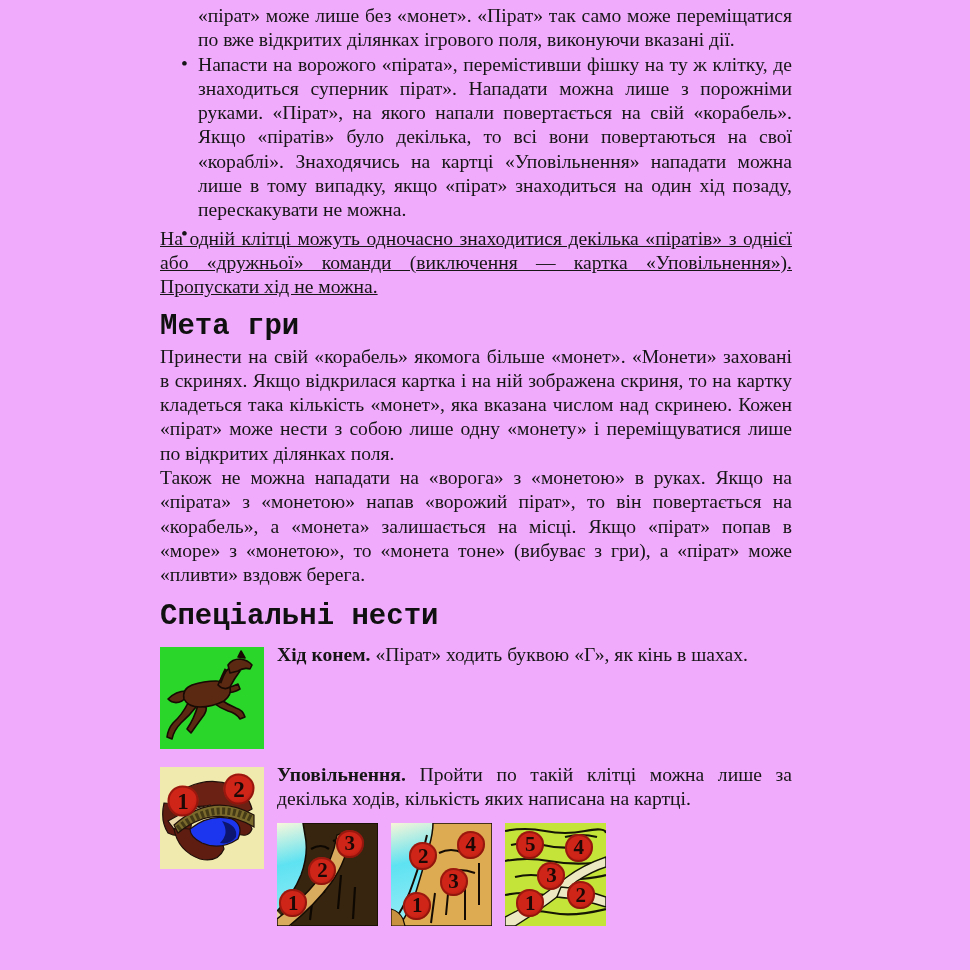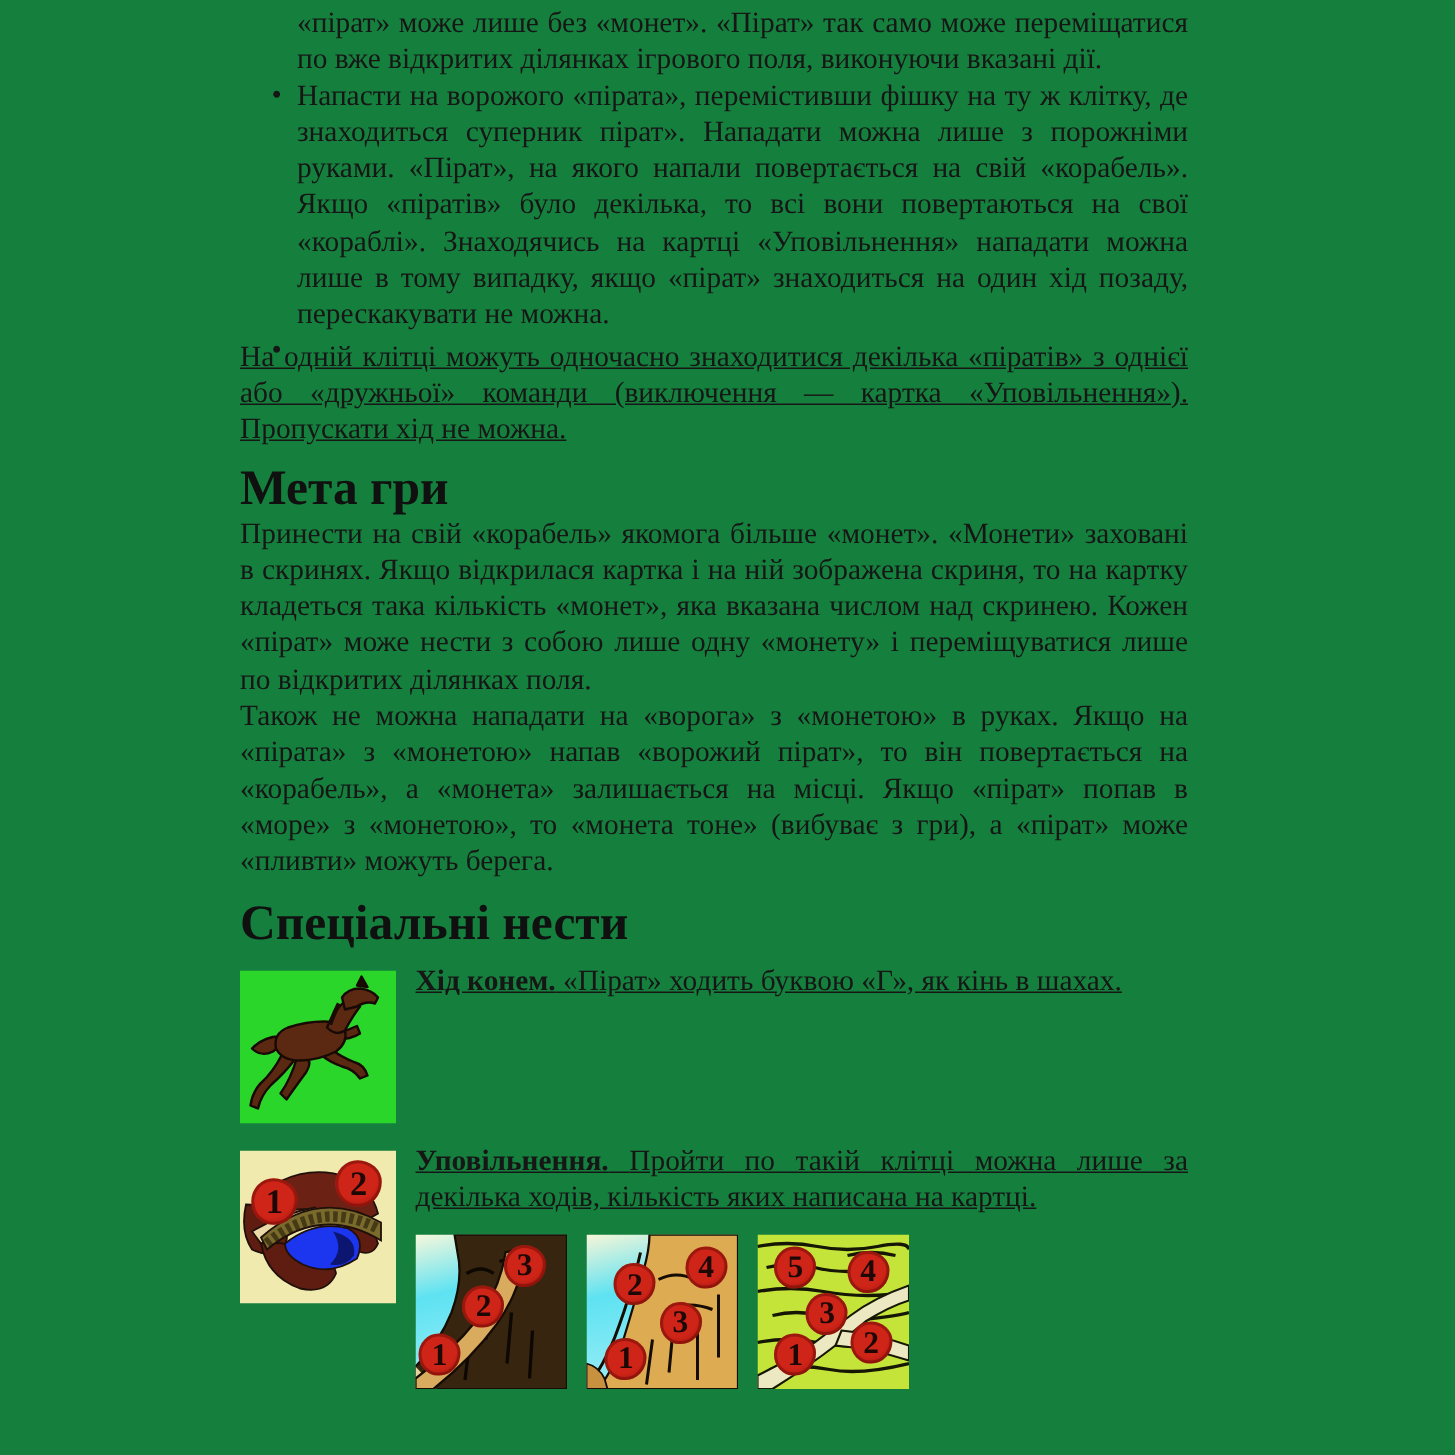--- a/index.html
+++ b/index.html
@@ -1,33 +1,33 @@
 <!DOCTYPE html>
 <html lang="uk"><head>
 <meta charset="utf-8">
 <style>
   html,body{margin:0;padding:0;background:#ffffff;}
   .page{
-    position:relative;width:970px;height:970px;background:#15803d;overflow:hidden;
+    position:relative;width:970px;height:970px;background:#f0abfc;overflow:hidden;
     font-family:"Liberation Serif","DejaVu Serif",serif;color:#161616;
   }
   .content{position:absolute;left:160px;top:4px;width:632px;}
   .body-text{font-size:19.6px;line-height:24.3px;text-align:justify;}
   .cont-para{padding-left:38px;margin:0;}
   ul.bullets{margin:0;padding:0;list-style:none;}
   ul.bullets li{position:relative;padding-left:38px;margin:0;}
   ul.bullets .dot{position:absolute;left:21px;top:-1px;}
   p.para{margin:4px 0 0 0;text-decoration:underline;}
   p.para0{margin:0;font-family:Liberation Serif, serif;}
-  h2{font-size:33px;line-height:33px;margin:10px 0 2px 0;font-weight:700;color:#101010;}
+  h2{font-size:29px;line-height:33px;margin:10px 0 2px 0;font-weight:700;color:#101010;font-family:Liberation Mono, monospace;}
   h2.special{margin:12px 0 10px 0;}
   .card-row{display:flex;align-items:flex-start;margin-top:8px;}
   .imgwrap{position:relative;flex:none;margin-top:4px;}
   .imgwrap svg{display:block;}
-  .col{margin-left:13px;width:517px;text-decoration:underline;}
+  .col{margin-left:13px;width:517px;}
   .caption{margin:0;font-size:19.6px;line-height:24.3px;text-align:justify;}
   .caption b{font-weight:700;}
   .examples{display:flex;gap:13px;margin-top:12px;}
   .badge{
     position:absolute;width:28px;height:28px;transform:translate(-50%,-50%);
     background:radial-gradient(circle at 42% 36%,#cf2418 55%,#9c110a 100%);
     border-radius:48% 52% 50% 46% / 50% 46% 54% 50%;
     display:flex;align-items:center;justify-content:center;
     color:#1d0806;font-weight:700;font-size:21px;line-height:1;
     font-family:"Liberation Serif","DejaVu Serif",serif;
@@ -51,21 +51,21 @@
       <li>
         <span class="dot">•</span>
       </li>
     </ul>
 
     <p class="para body-text">На одній клітці можуть одночасно знаходитися декілька «піратів» з однієї або «дружньої» команди (виключення — картка «Уповільнення»). Пропускати хід не можна.</p>
 
     <h2>Мета гри</h2>
 
     <p class="para0 body-text">Принести на свій «корабель» якомога більше «монет». «Монети» заховані в скринях. Якщо відкрилася картка і на ній зображена скриня, то на картку кладеться така кількість «монет», яка вказана числом  над скринею. Кожен «пірат» може нести з собою лише одну «монету» і переміщуватися лише по відкритих ділянках поля.</p>
-    <p class="para0 body-text">Також не можна нападати на «ворога» з «монетою» в руках. Якщо на «пірата» з «монетою» напав «ворожий пірат», то він повертається на «корабель», а «монета» залишається на місці. Якщо «пірат» попав в «море» з «монетою», то «монета тоне» (вибуває з гри), а «пірат» може «пливти» можуть берега.</p>
+    <p class="para0 body-text">Також не можна нападати на «ворога» з «монетою» в руках. Якщо на «пірата» з «монетою» напав «ворожий пірат», то він повертається на «корабель», а «монета» залишається на місці. Якщо «пірат» попав в «море» з «монетою», то «монета тоне» (вибуває з гри), а «пірат» може «пливти» вздовж берега.</p>
 
     <h2 class="special">Спеціальні нести</h2>
 
     <div class="card-row">
       <div class="imgwrap">
         <svg width="104" height="102" viewBox="0 0 104 102">
           <rect width="104" height="102" fill="#2bd62b"></rect>
           <g fill="#5b2912" stroke="#170903" stroke-width="1.6" stroke-linejoin="round">
             <path d="M26,44 Q16,44 8,52 Q14,58 22,54 Q27,50 29,48 Z"></path>
             <path d="M28,56 Q22,68 13,76 Q8,82 7,90 L12,92 Q14,83 21,76 Q30,68 36,60 Z"></path>

